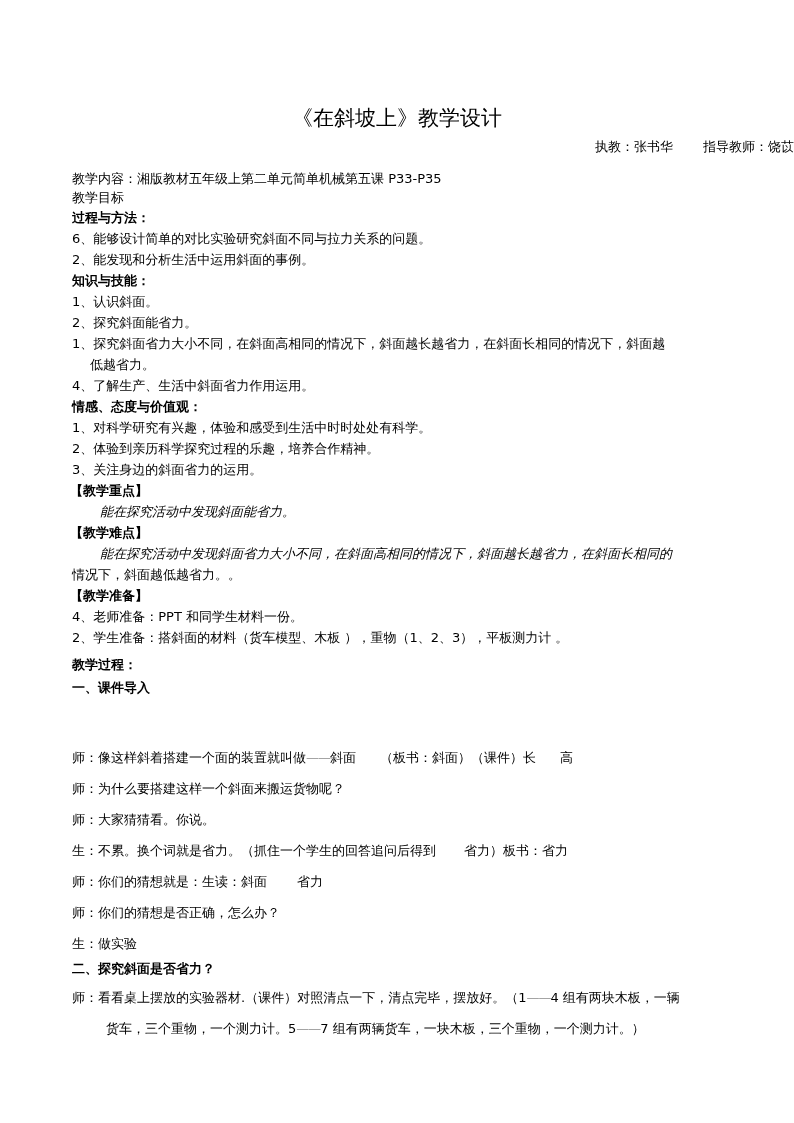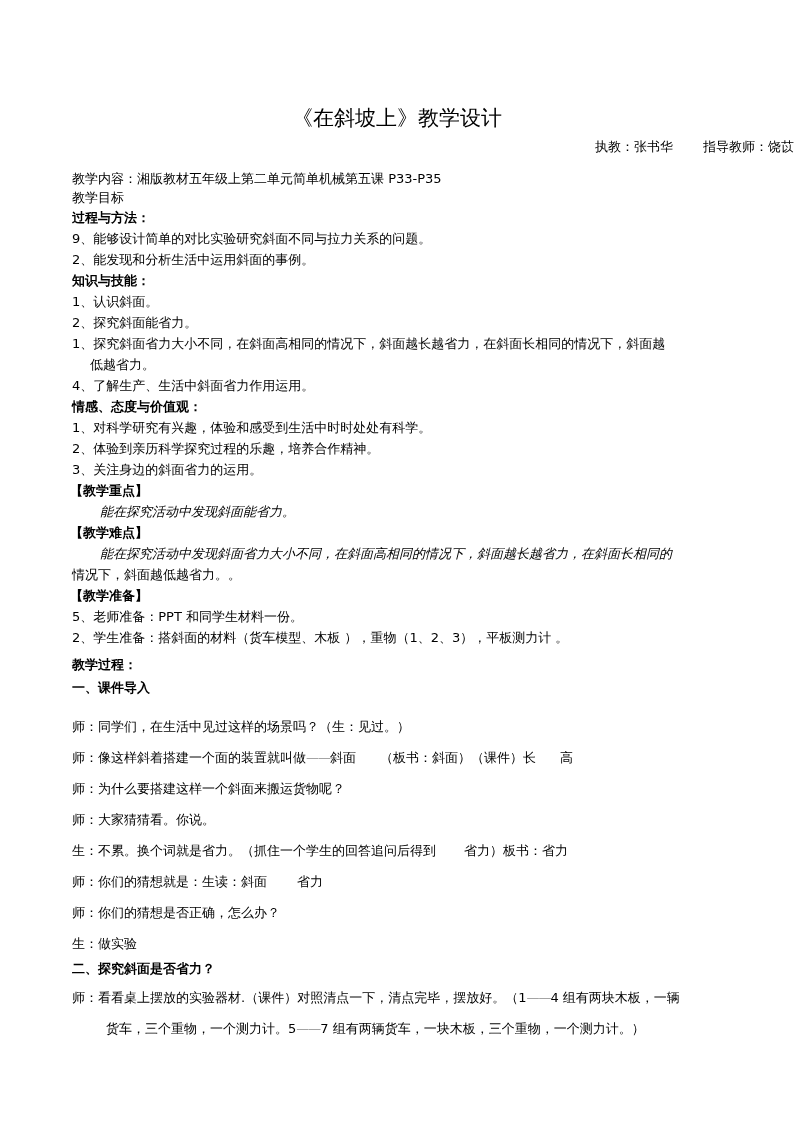--- a/index.html
+++ b/index.html
@@ -26,21 +26,21 @@
 
   <div class="title">《在斜坡上》教学设计</div>
   <div class="byline">
     <span>执教：张书华</span><span class="gap"></span><span>指导教师：饶苡</span>
   </div>
 
   <div class="ln" style="top:158px">教学内容：湘版教材五年级上第二单元简单机械第五课 P33-P35</div>
   <div class="ln" style="top:177px">教学目标</div>
 
   <div class="ln bold" style="top:197px">过程与方法：</div>
-  <div class="ln" style="top:218px">9、能够设计简单的对比实验研究斜面不同与拉力关系的问题。</div>
+  <div class="ln" style="top:218px">6、能够设计简单的对比实验研究斜面不同与拉力关系的问题。</div>
   <div class="ln" style="top:239px">2、能发现和分析生活中运用斜面的事例。</div>
 
   <div class="ln bold" style="top:260px">知识与技能：</div>
   <div class="ln" style="top:281px">1、认识斜面。</div>
   <div class="ln" style="top:302px">2、探究斜面能省力。</div>
   <div class="ln" style="top:323px">1、探究斜面省力大小不同，在斜面高相同的情况下，斜面越长越省力，在斜面长相同的情况下，斜面越</div>
   <div class="ln cont" style="top:344px">低越省力。</div>
   <div class="ln" style="top:365px">4、了解生产、生活中斜面省力作用运用。</div>
 
   <div class="ln bold" style="top:386px">情感、态度与价值观：</div>
@@ -49,27 +49,26 @@
   <div class="ln" style="top:449px">3、关注身边的斜面省力的运用。</div>
 
   <div class="ln bracket" style="top:470px; left:70px">【教学重点】</div>
   <div class="ln indent2" style="top:491px">能在探究活动中发现斜面能省力。</div>
 
   <div class="ln bracket" style="top:512px; left:70px">【教学难点】</div>
   <div class="ln indent2" style="top:533px">能在探究活动中发现斜面省力大小不同，在斜面高相同的情况下，斜面越长越省力，在斜面长相同的</div>
   <div class="ln" style="top:554px">情况下，斜面越低越省力。。</div>
 
   <div class="ln bracket" style="top:575px; left:70px">【教学准备】</div>
-  <div class="ln" style="top:596px">5、老师准备：PPT 和同学生材料一份。</div>
+  <div class="ln" style="top:596px">4、老师准备：PPT 和同学生材料一份。</div>
   <div class="ln" style="top:617px">2、学生准备：搭斜面的材料（货车模型、木板 ），重物（1、2、3），平板测力计 。</div>
 
   <div class="ln bold" style="top:644px">教学过程：</div>
 
   <div class="ln bold" style="top:667px">一、课件导入</div>
-  <div class="ln" style="top:706px">师：同学们，在生活中见过这样的场景吗？（生：见过。）</div>
   <div class="ln" style="top:768px">师：为什么要搭建这样一个斜面来搬运货物呢？</div>
   <div class="ln" style="top:737px">
     <span>师：像这样斜着搭建一个面的装置就叫做</span><span class="dash">——</span><span>斜面</span><span class="sp" style="width:24px"></span><span>（板书：斜面）（课件）长</span><span class="sp" style="width:24px"></span><span>高</span>
   </div>
   <div class="ln" style="top:799px">师：大家猜猜看。你说。</div>
   <div class="ln" style="top:861px">
     <span>师：你们的猜想就是：生读：斜面</span><span class="sp" style="width:30px"></span><span>省力</span>
   </div>
   <div class="ln" style="top:830px">
     <span>生：不累。换个词就是省力。（抓住一个学生的回答追问后得到</span><span class="sp" style="width:28px"></span><span>省力）板书：省力</span>

